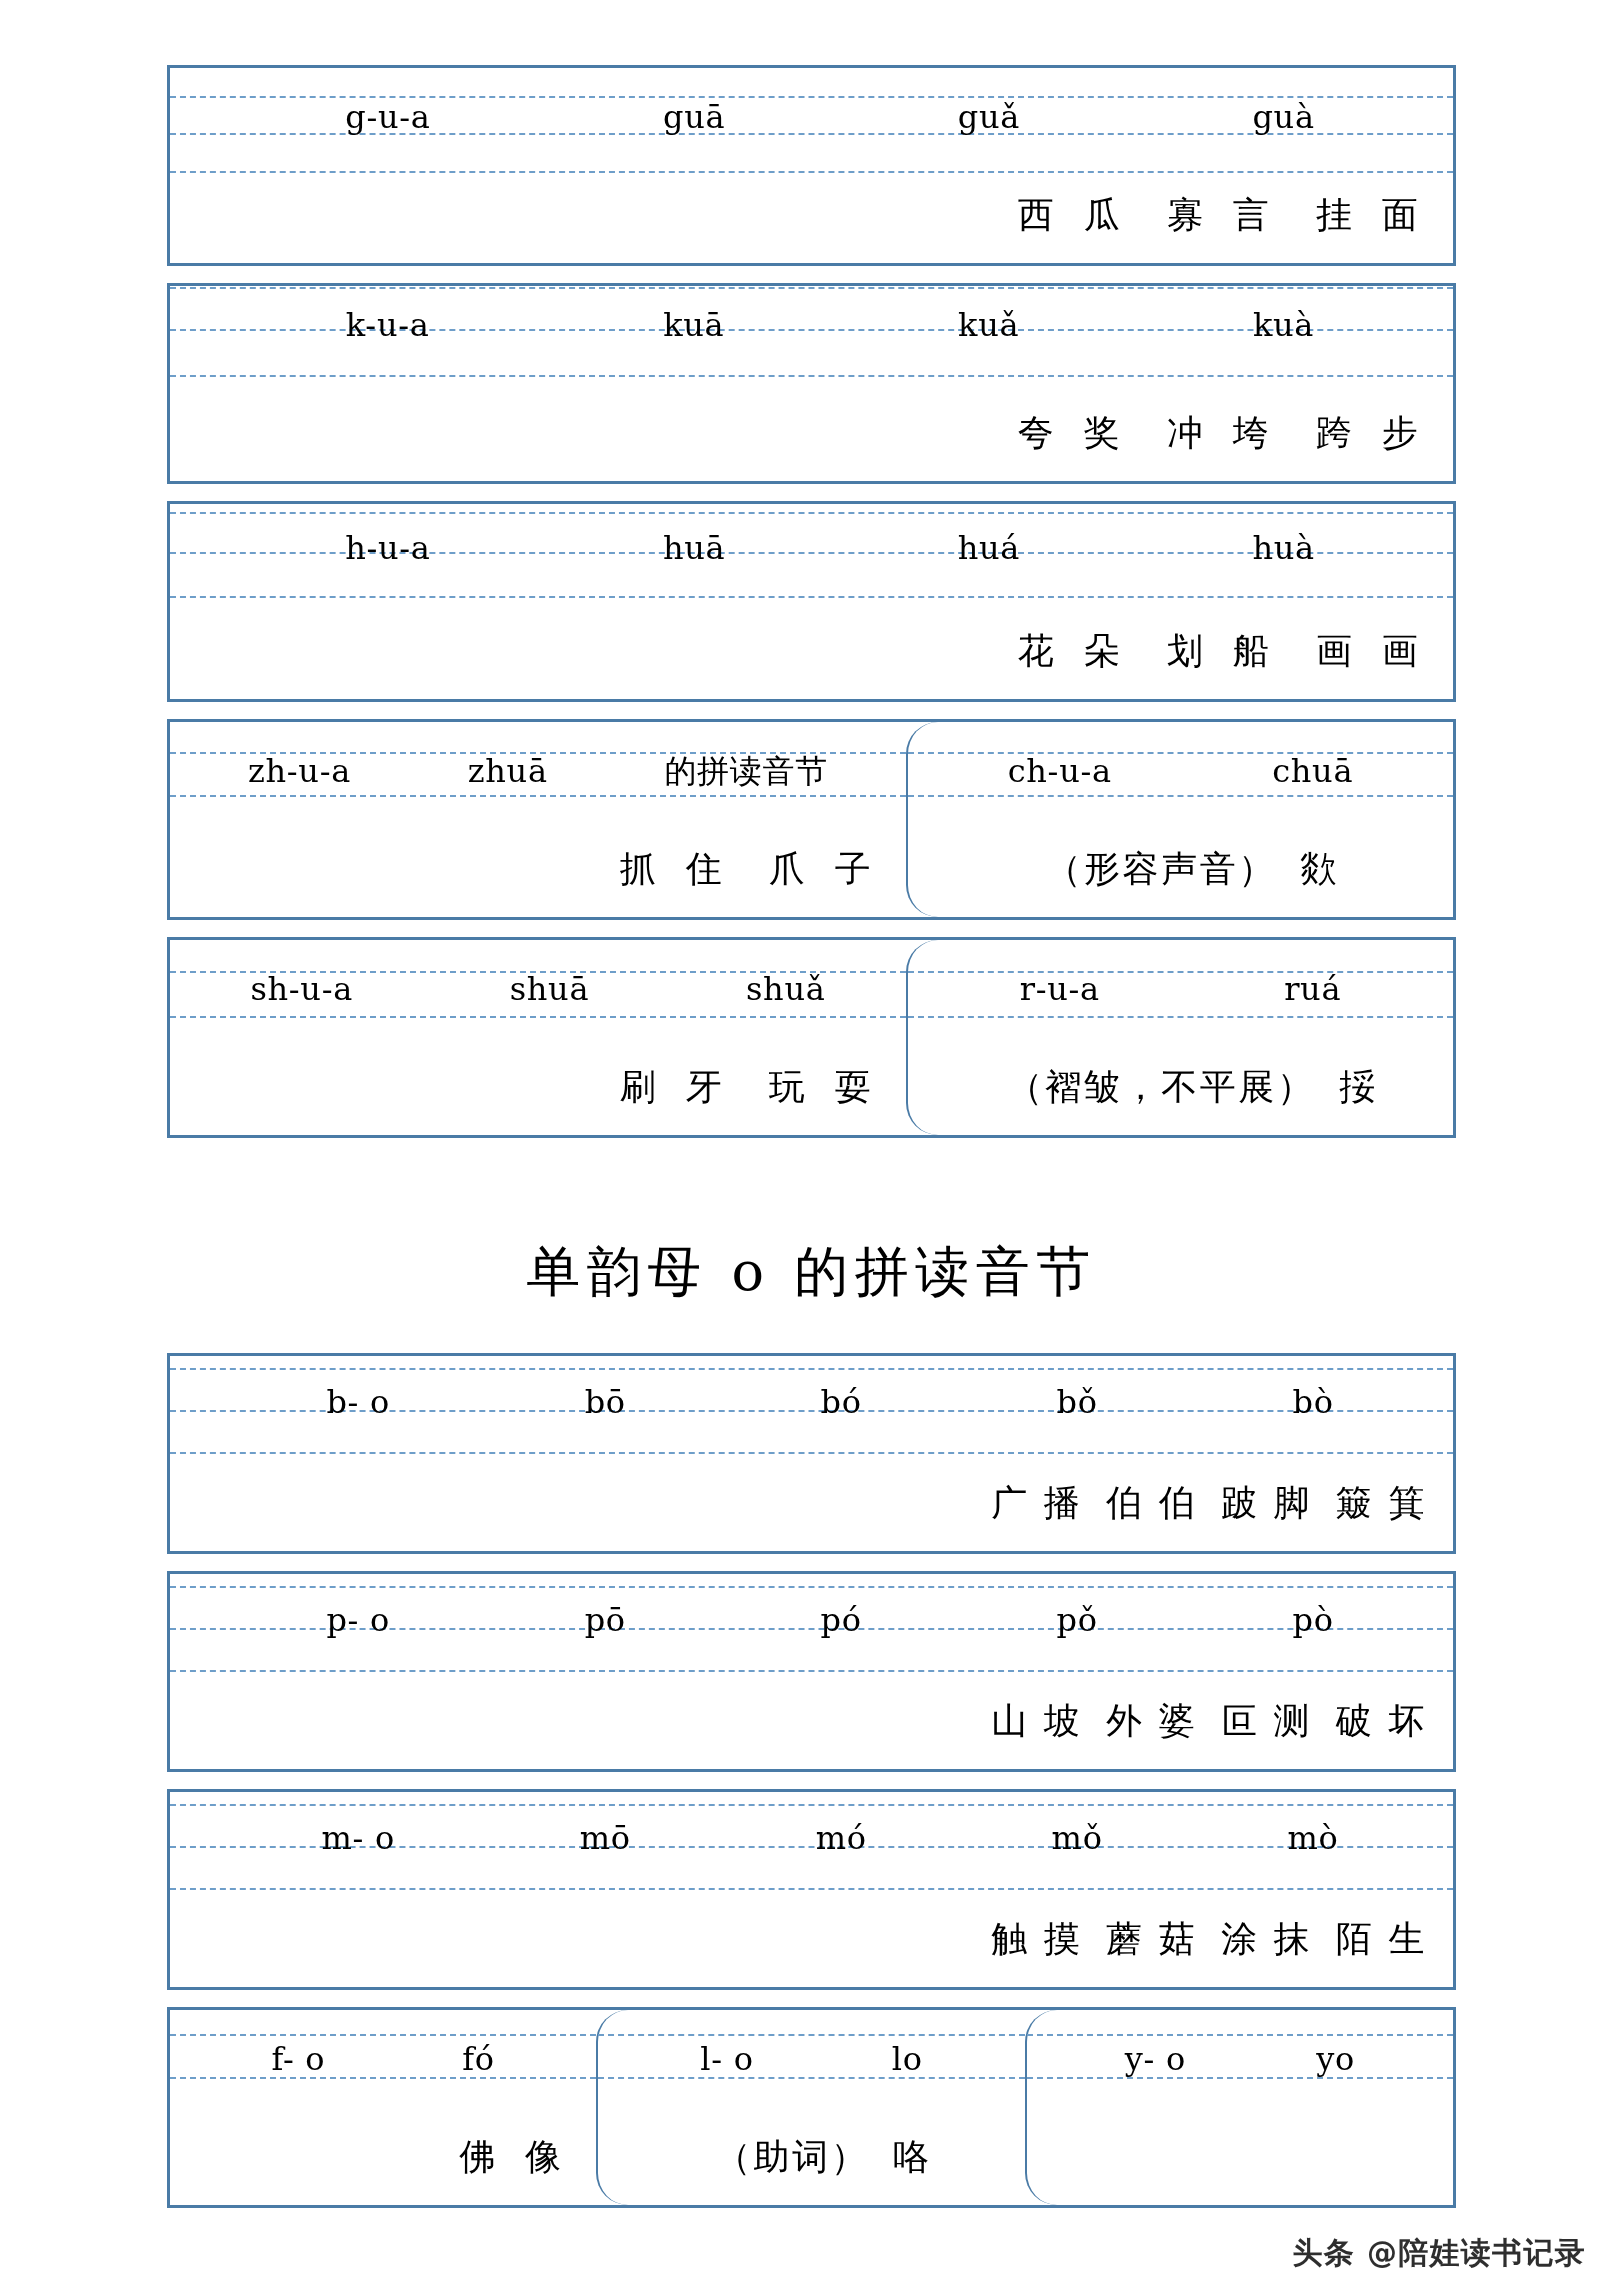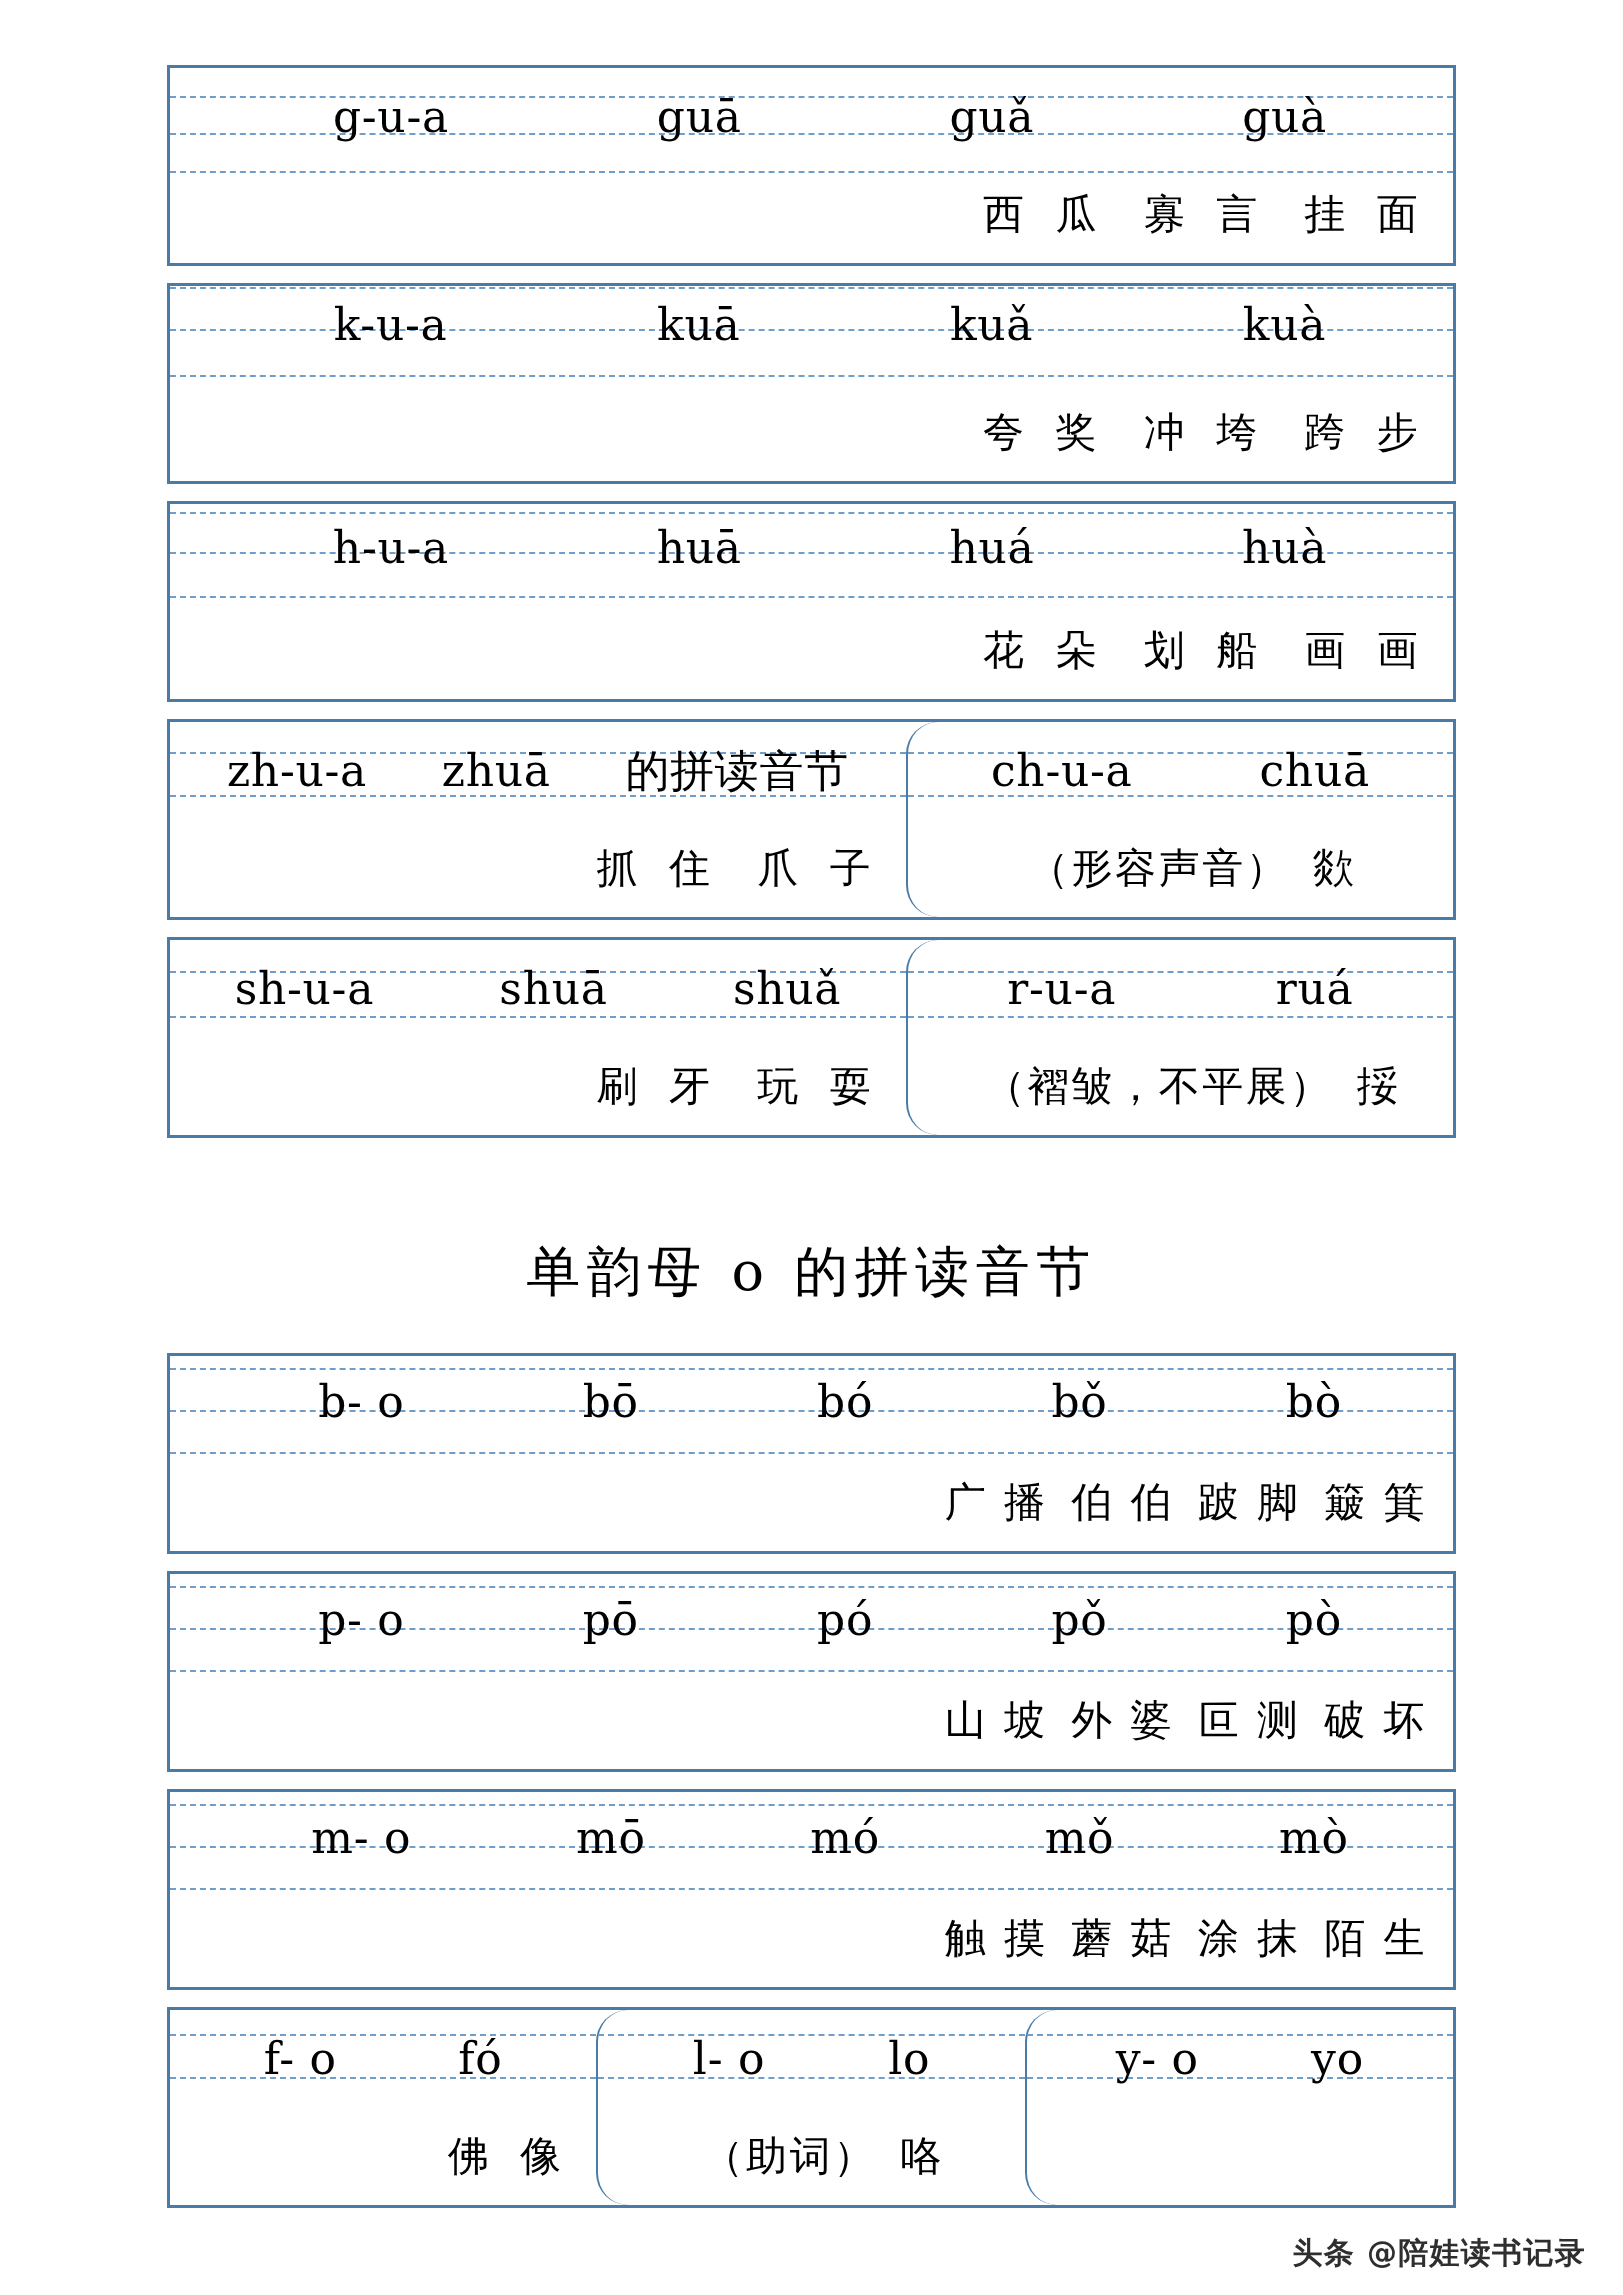--- a/index.html
+++ b/index.html
@@ -73,39 +73,39 @@
     position: absolute;
     left: 0;
     right: 0;
     top: 0;
     height: 98px;
     display: flex;
     align-items: center;
     justify-content: space-around;
     padding: 0 22px;
     box-sizing: border-box;
-    font-size: 44px;
+    font-size: 32px;
     line-height: 1;
     letter-spacing: 0.7px;
     white-space: nowrap;
     color: #000000;
   }
 
   .word-line {
     position: absolute;
     left: 0;
     right: 0;
     top: 0;
     height: 97px;
     display: flex;
     align-items: center;
     justify-content: flex-end;
     padding: 0 26px 0 26px;
     box-sizing: border-box;
-    font-size: 41px;
+    font-size: 36px;
     line-height: 1;
     white-space: nowrap;
     color: #000000;
     font-family: "DejaVu Serif", "Liberation Serif", serif;
   }
   .word-line .wd {
     margin-left: 38px;
     letter-spacing: 9.2px;
   }
   .word-line .wd:first-child { margin-left: 0; }

